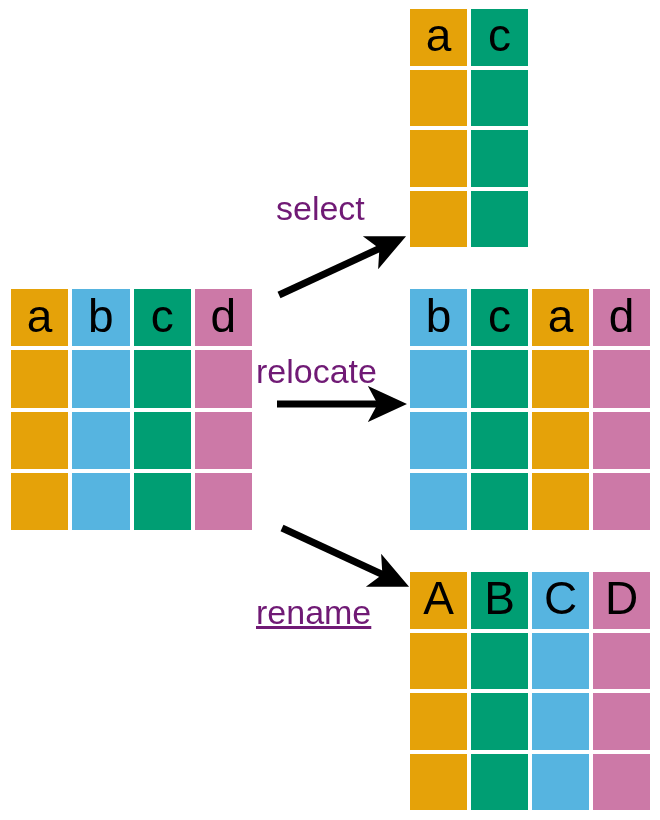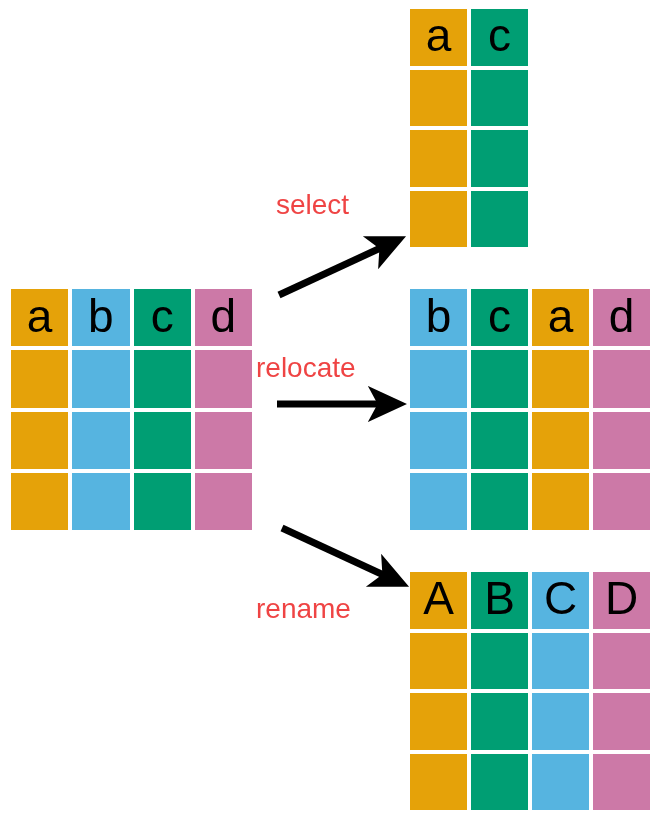--- a/index.html
+++ b/index.html
@@ -33,22 +33,22 @@
   .cell span.cell-label {
     font-size: 46px;
     color: #000000;
     font-family: "Liberation Sans", sans-serif;
     line-height: 1;
     position: relative;
     top: -2px;
   }
   .op-label {
     position: absolute;
-    font-size: 28px;
-    color: #ef4444;
+    font-size: 34px;
+    color: #701a75;
     white-space: nowrap;
     font-family: "Liberation Sans", sans-serif;
   }
   .arrow-svg {
     position: absolute;
     overflow: visible;
   }
 </style>
 </head>
 <body>
@@ -145,21 +145,21 @@
     </div>
 
   <svg class="arrow-svg" style="left:278px; top:520px; width:130px; height:70px;" width="130" height="70" viewBox="0 0 130 70">
     <defs>
       <marker id="ah-rename" markerWidth="6" markerHeight="6" refX="2.6" refY="3" orient="auto" markerUnits="strokeWidth">
         <path d="M0,0.4 L5.6,3 L0,5.6 L1.4,3 Z" fill="#000000"></path>
       </marker>
     </defs>
     <line x1="4" y1="8" x2="112" y2="58" stroke="#000000" stroke-width="7" marker-end="url(#ah-rename)"></line>
   </svg>
-  <div class="op-label" style="left:256px; top:593px;">rename</div>
+  <div class="op-label" style="left:256px; top:593px;text-decoration:underline;">rename</div>
 
   <div class="table-grid" id="rename-table" style="left: 410px; top: 572px; width: 240px; height: 238px; grid-template-columns: repeat(4, 1fr); grid-template-rows: repeat(4, 1fr);">
       <div class="cell" style="background: rgb(229, 162, 9);">
         <span class="cell-label">A</span>
       </div>
       <div class="cell" style="background: rgb(0, 158, 115);">
         <span class="cell-label">B</span>
       </div>
       <div class="cell" style="background: rgb(86, 180, 224);">
         <span class="cell-label">C</span>

